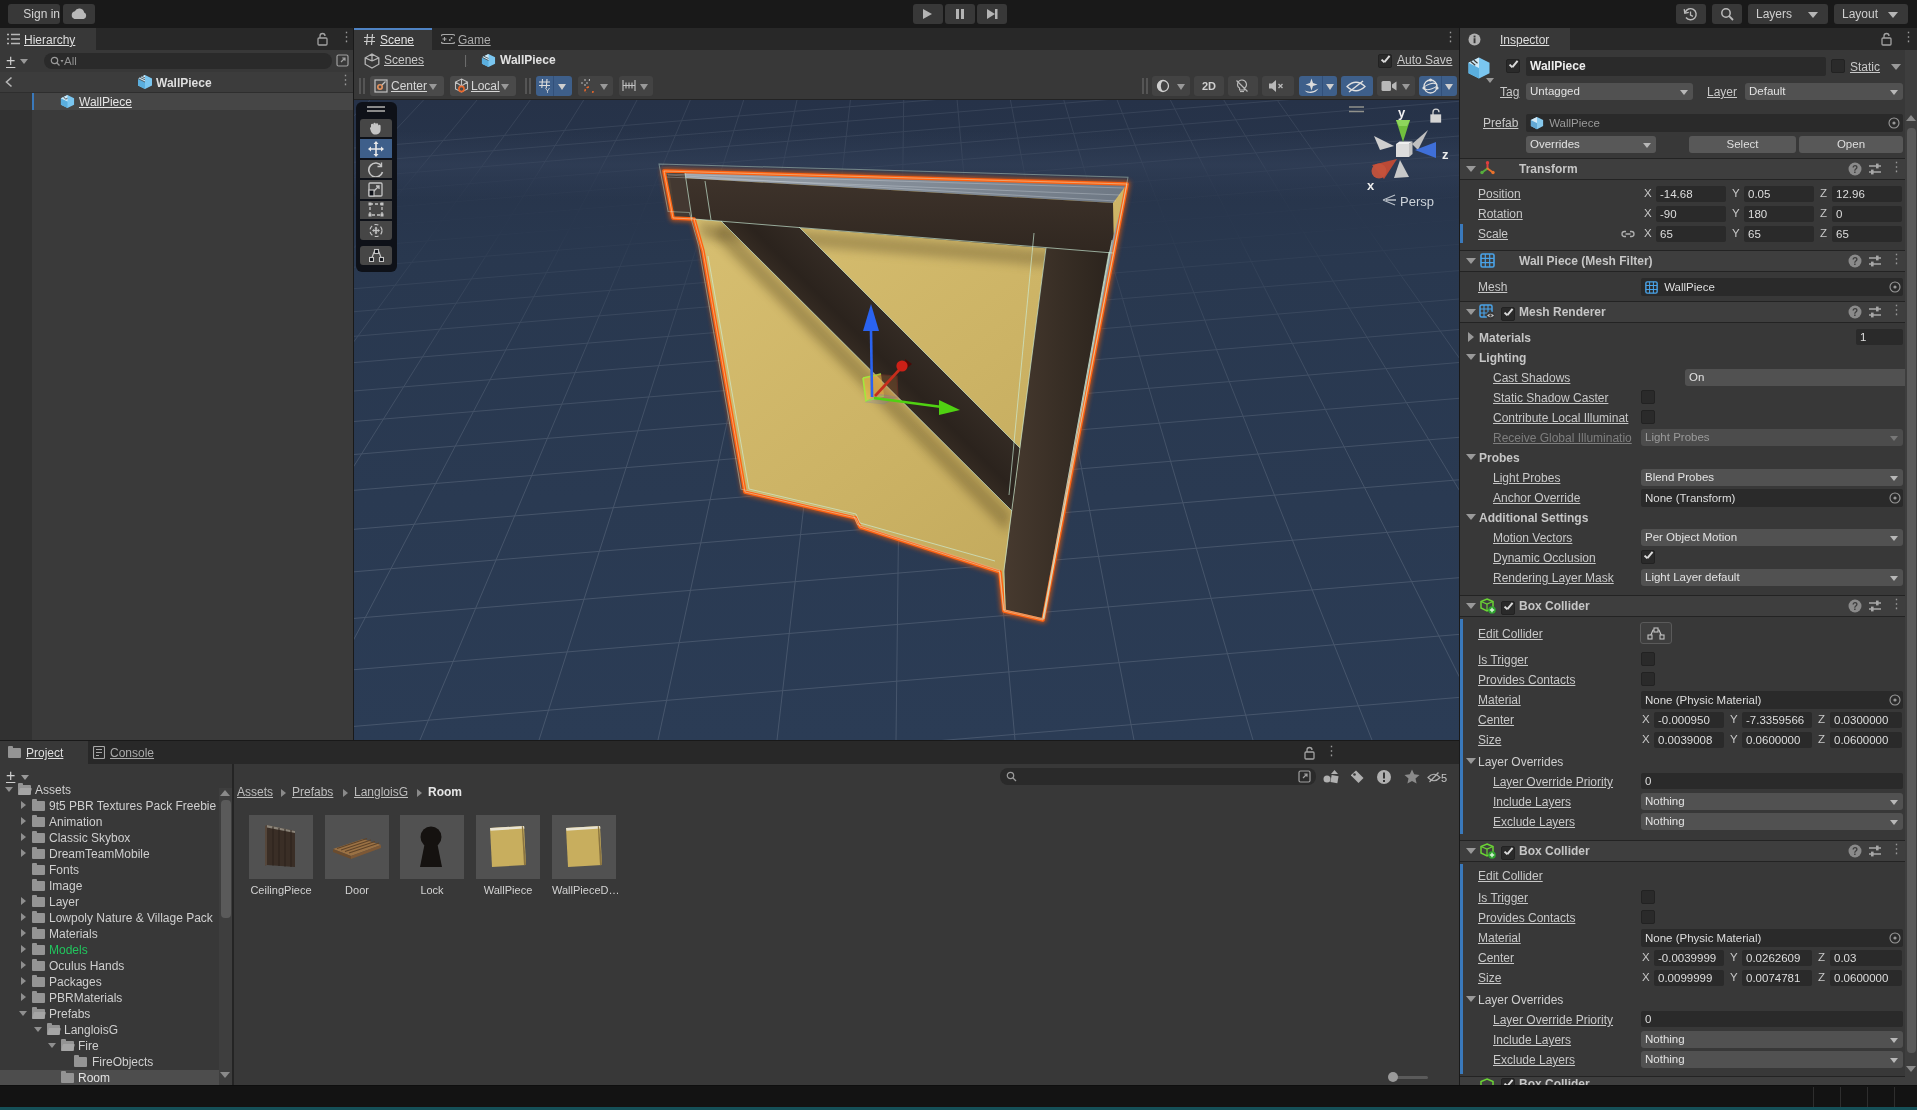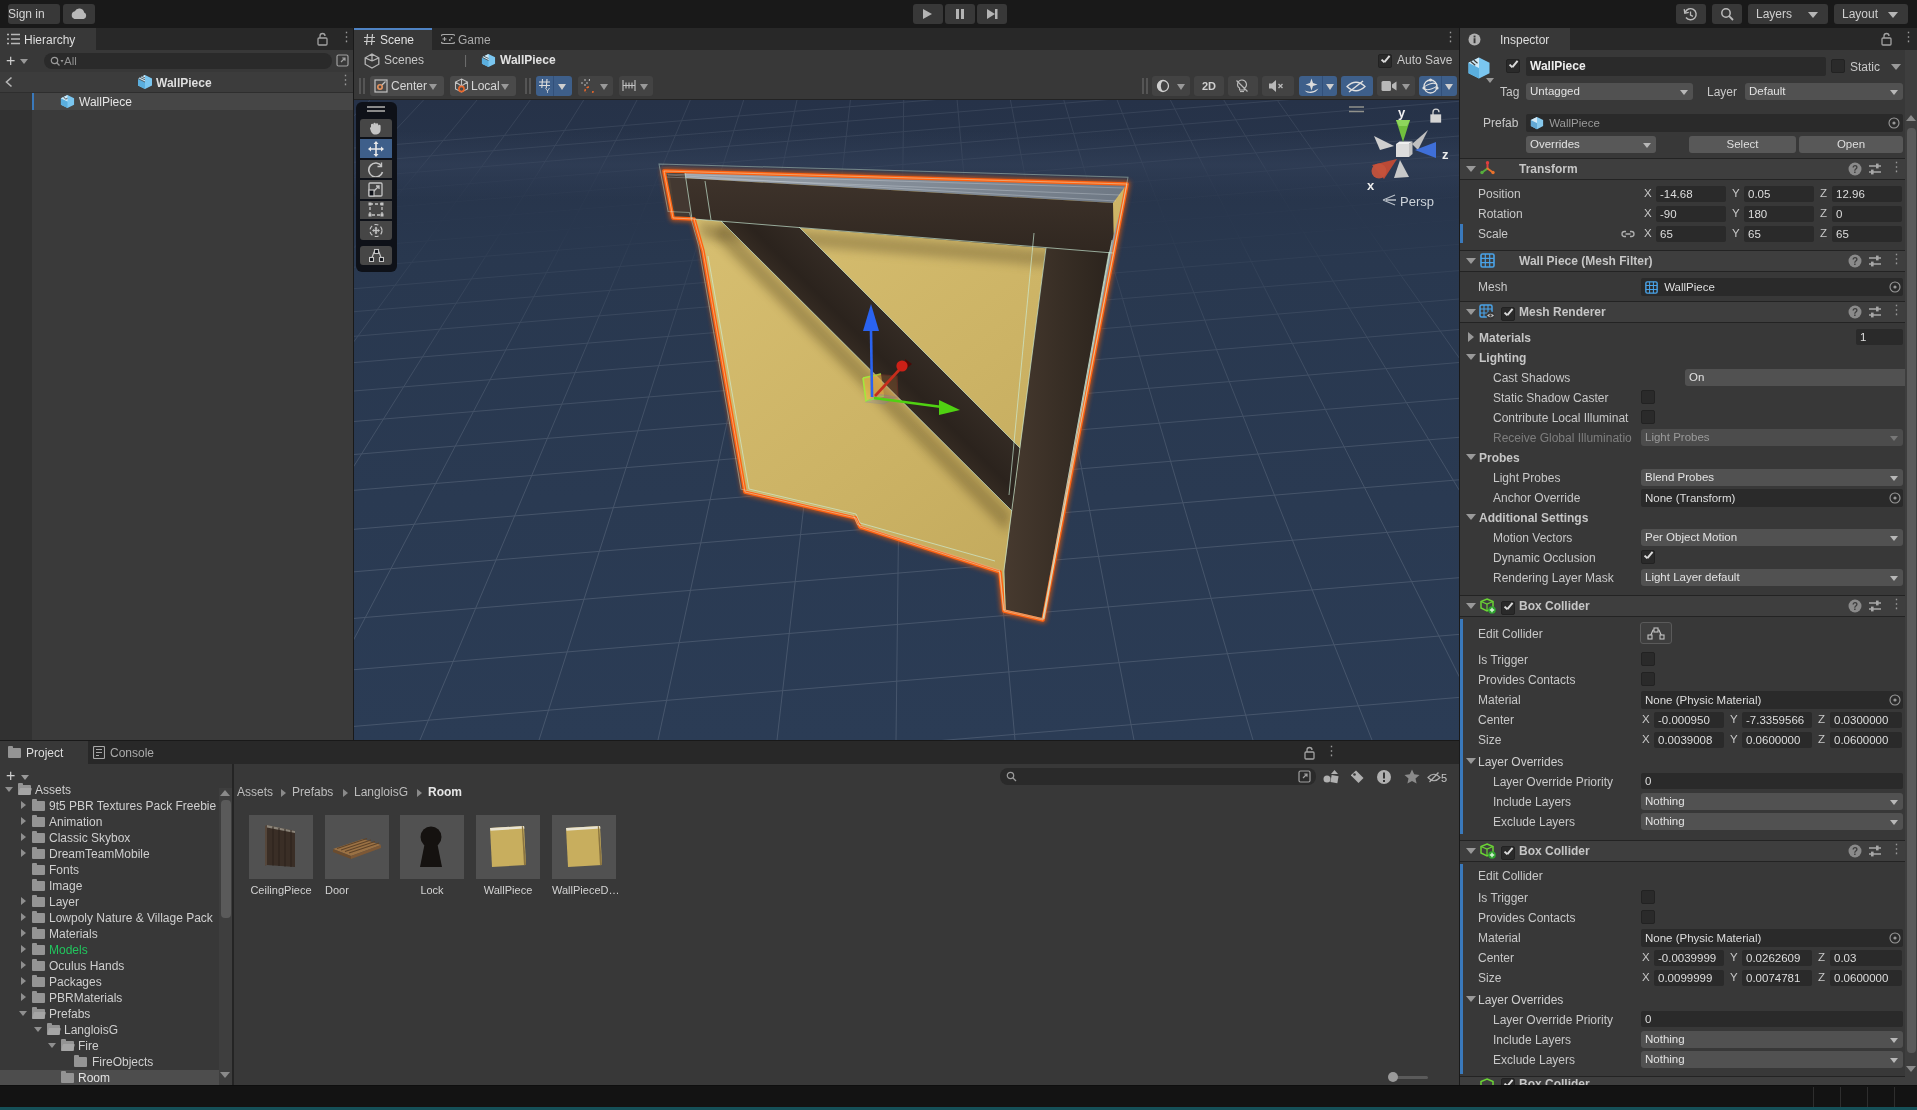--- a/index.html
+++ b/index.html
@@ -1,21 +1,21 @@
 <!DOCTYPE html>
 <html><head>
 <meta charset="utf-8">
 <style>
 *{margin:0;padding:0;box-sizing:border-box;}
 html,body{width:1917px;height:1110px;overflow:hidden;background:#191919;font-family:"Liberation Sans",sans-serif;}
 .abs{position:absolute;}
 .panel{position:absolute;background:#383838;}
 .tabstrip{position:absolute;background:#282828;}
 .tab{position:absolute;height:22px;background:#383838;color:#dedede;font-size:12px;line-height:22px;}
-.txt{position:absolute;font-size:12px;color:#c8c8c8;white-space:nowrap;}
+.txt{position:absolute;font-size:12px;color:#c8c8c8;white-space:nowrap;text-decoration:underline;}
 .btxt{position:absolute;font-size:12px;font-weight:bold;color:#c6c6c6;white-space:nowrap;}
 .fld{position:absolute;background:#2a2a2a;border-radius:2px;height:16px;font-size:11.5px;color:#dedede;padding:0 4px;line-height:16px;overflow:hidden;white-space:nowrap;}
 .dd{position:absolute;background:#515151;border-radius:3px;height:17px;font-size:11.5px;color:#e2e2e2;padding:0 4px;line-height:17px;overflow:hidden;white-space:nowrap;}
 .dd:after{content:"";position:absolute;right:5px;top:7px;border-left:4px solid transparent;border-right:4px solid transparent;border-top:5px solid #b8b8b8;}
 .ddg{background:#4c4c4c;color:#9a9a9a;}
 .ddg:after{border-top-color:#777;}
 .cb{position:absolute;width:14px;height:14px;background:#2a2a2a;border:1px solid #222;border-radius:2px;}
 .ck:before{content:"";position:absolute;left:2px;top:5px;width:4px;height:2px;background:#dcdcdc;transform:rotate(45deg);}
 .ck:after{content:"";position:absolute;left:4px;top:3px;width:8px;height:2px;background:#dcdcdc;transform:rotate(-50deg);}
 .arrD{position:absolute;width:0;height:0;border-left:5px solid transparent;border-right:5px solid transparent;border-top:6px solid #999;}
@@ -26,21 +26,21 @@
 .tbtn{position:absolute;background:#383838;border-radius:3px;}
 .folder{position:absolute;width:13px;height:10px;background:#949494;border-radius:1px;}
 .folder:before{content:"";position:absolute;left:0;top:-2px;width:5px;height:3px;background:#949494;border-radius:1px 1px 0 0;}
 .treerow{position:absolute;height:16px;font-size:12px;color:#cfcfcf;line-height:16px;white-space:nowrap;}
 .fopen:after{content:"";position:absolute;left:1px;top:3px;width:12px;height:7px;background:#a5a5a5;transform:skewX(-14deg);border-radius:1px;}
 </style>
 </head>
 <body>
 
 <div class="abs" style="left:0;top:0;width:1917px;height:28px;background:#191919;"></div>
-<div class="tbtn" style="left:8px;top:4px;width:52px;height:20px;color:#d4d4d4;font-size:12px;text-align:left;line-height:20px;">Sign in</div>
+<div class="tbtn" style="left:8px;top:4px;width:52px;height:20px;color:#d4d4d4;font-size:12px;text-align:right;line-height:20px;">Sign in</div>
 <div class="tbtn" style="left:63px;top:4px;width:32px;height:20px;"></div>
 <svg class="abs" style="left:70px;top:8px;" width="18" height="12" viewBox="0 0 18 12">
     <path d="M4.5 11 A4 4 0 0 1 4.8 3.3 A5 5 0 0 1 14.2 4.6 A3.4 3.4 0 0 1 13.6 11 Z" fill="#b8b8b8"></path>
   </svg>
 <div class="tbtn" style="left:913px;top:4px;width:30px;height:20px;"></div>
 <div class="tbtn" style="left:945px;top:4px;width:30px;height:20px;"></div>
 <div class="tbtn" style="left:977px;top:4px;width:30px;height:20px;"></div>
 <svg class="abs" style="left:921px;top:8px;" width="12" height="12" viewBox="0 0 12 12">
     <path d="M2 1 L11 6 L2 11 Z" fill="#b4b4b4"></path>
   </svg>
@@ -840,21 +840,21 @@
     <path d="M18 10 L16 11 L16 51 L18 50 Z" fill="#55463a"></path>
   </svg>
 <div class="treerow" style="left:249px;top:882px;width:64px;text-align:center;font-size:11px;color:#d2d2d2;">CeilingPiece</div>
 <div class="abs" style="left:325px;top:815px;width:64px;height:64px;background:#515151;"></div>
 <svg class="abs" style="left:325px;top:815px;" width="64" height="64" viewBox="0 0 64 64">
     <path d="M8 34 L38 24 L56 30 L26 41 Z" fill="#9a7144"></path>
     <path d="M8 34 L26 41 L26 44 L8 37 Z" fill="#6b4c2e"></path>
     <path d="M26 41 L56 30 L56 33 L26 44 Z" fill="#7d5835"></path>
     <path d="M12 33.5 L42 23.5 M16 35 L46 25 M20 36.5 L50 26.5 M24 38 L54 28" stroke="#5f4429" stroke-width="1.2"></path>
   </svg>
-<div class="treerow" style="left:325px;top:882px;width:64px;text-align:left;font-size:11px;color:#d2d2d2;">Door</div>
+<div class="treerow" style="left:325px;top:882px;width:64px;text-align:center;font-size:11px;color:#d2d2d2;">Door</div>
 <div class="abs" style="left:400px;top:815px;width:64px;height:64px;background:#515151;"></div>
 <svg class="abs" style="left:400px;top:815px;" width="64" height="64" viewBox="0 0 64 64">
     <circle cx="31" cy="22" r="10.5" fill="#151210"></circle>
     <path d="M25 27 L20 52 L42 52 L37 27 Z" fill="#151210"></path>
   </svg>
 <div class="treerow" style="left:400px;top:882px;width:64px;text-align:center;font-size:11px;color:#d2d2d2;">Lock</div>
 <div class="abs" style="left:476px;top:815px;width:64px;height:64px;background:#515151;"></div>
 <svg class="abs" style="left:476px;top:815px;" width="64" height="64" viewBox="0 0 64 64">
     <path d="M14 13 L48 11 L50 50 L16 52 Z" fill="#c8ae5e"></path>
     <path d="M14 13 L48 11 L48.5 13.5 L14.5 15.8 Z" fill="#e8e3d2"></path>

